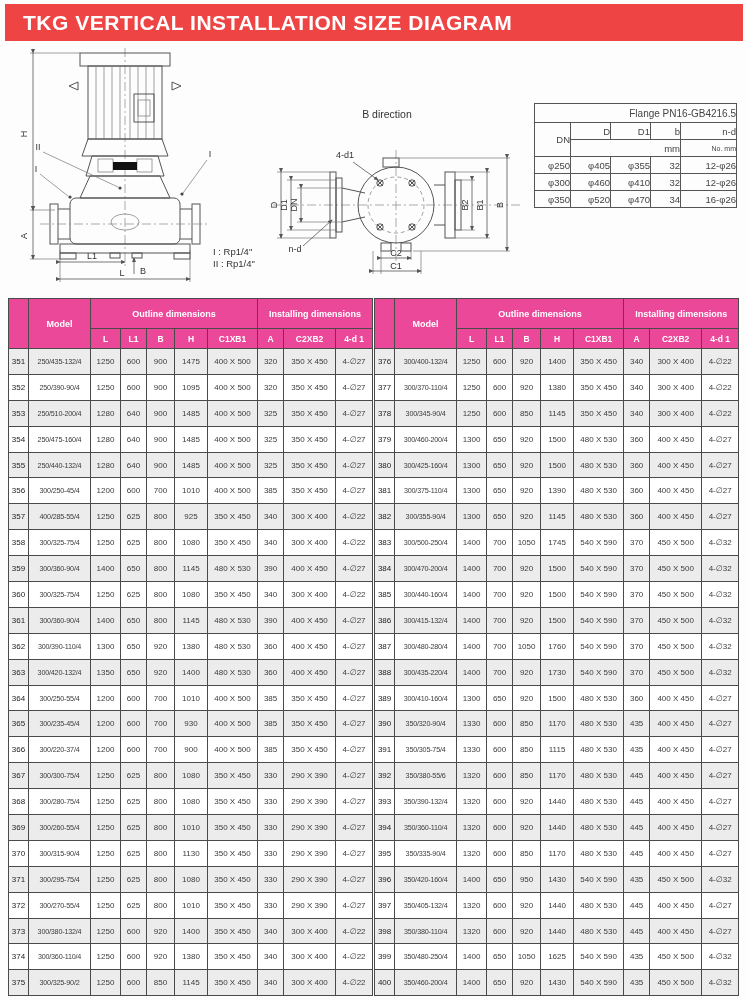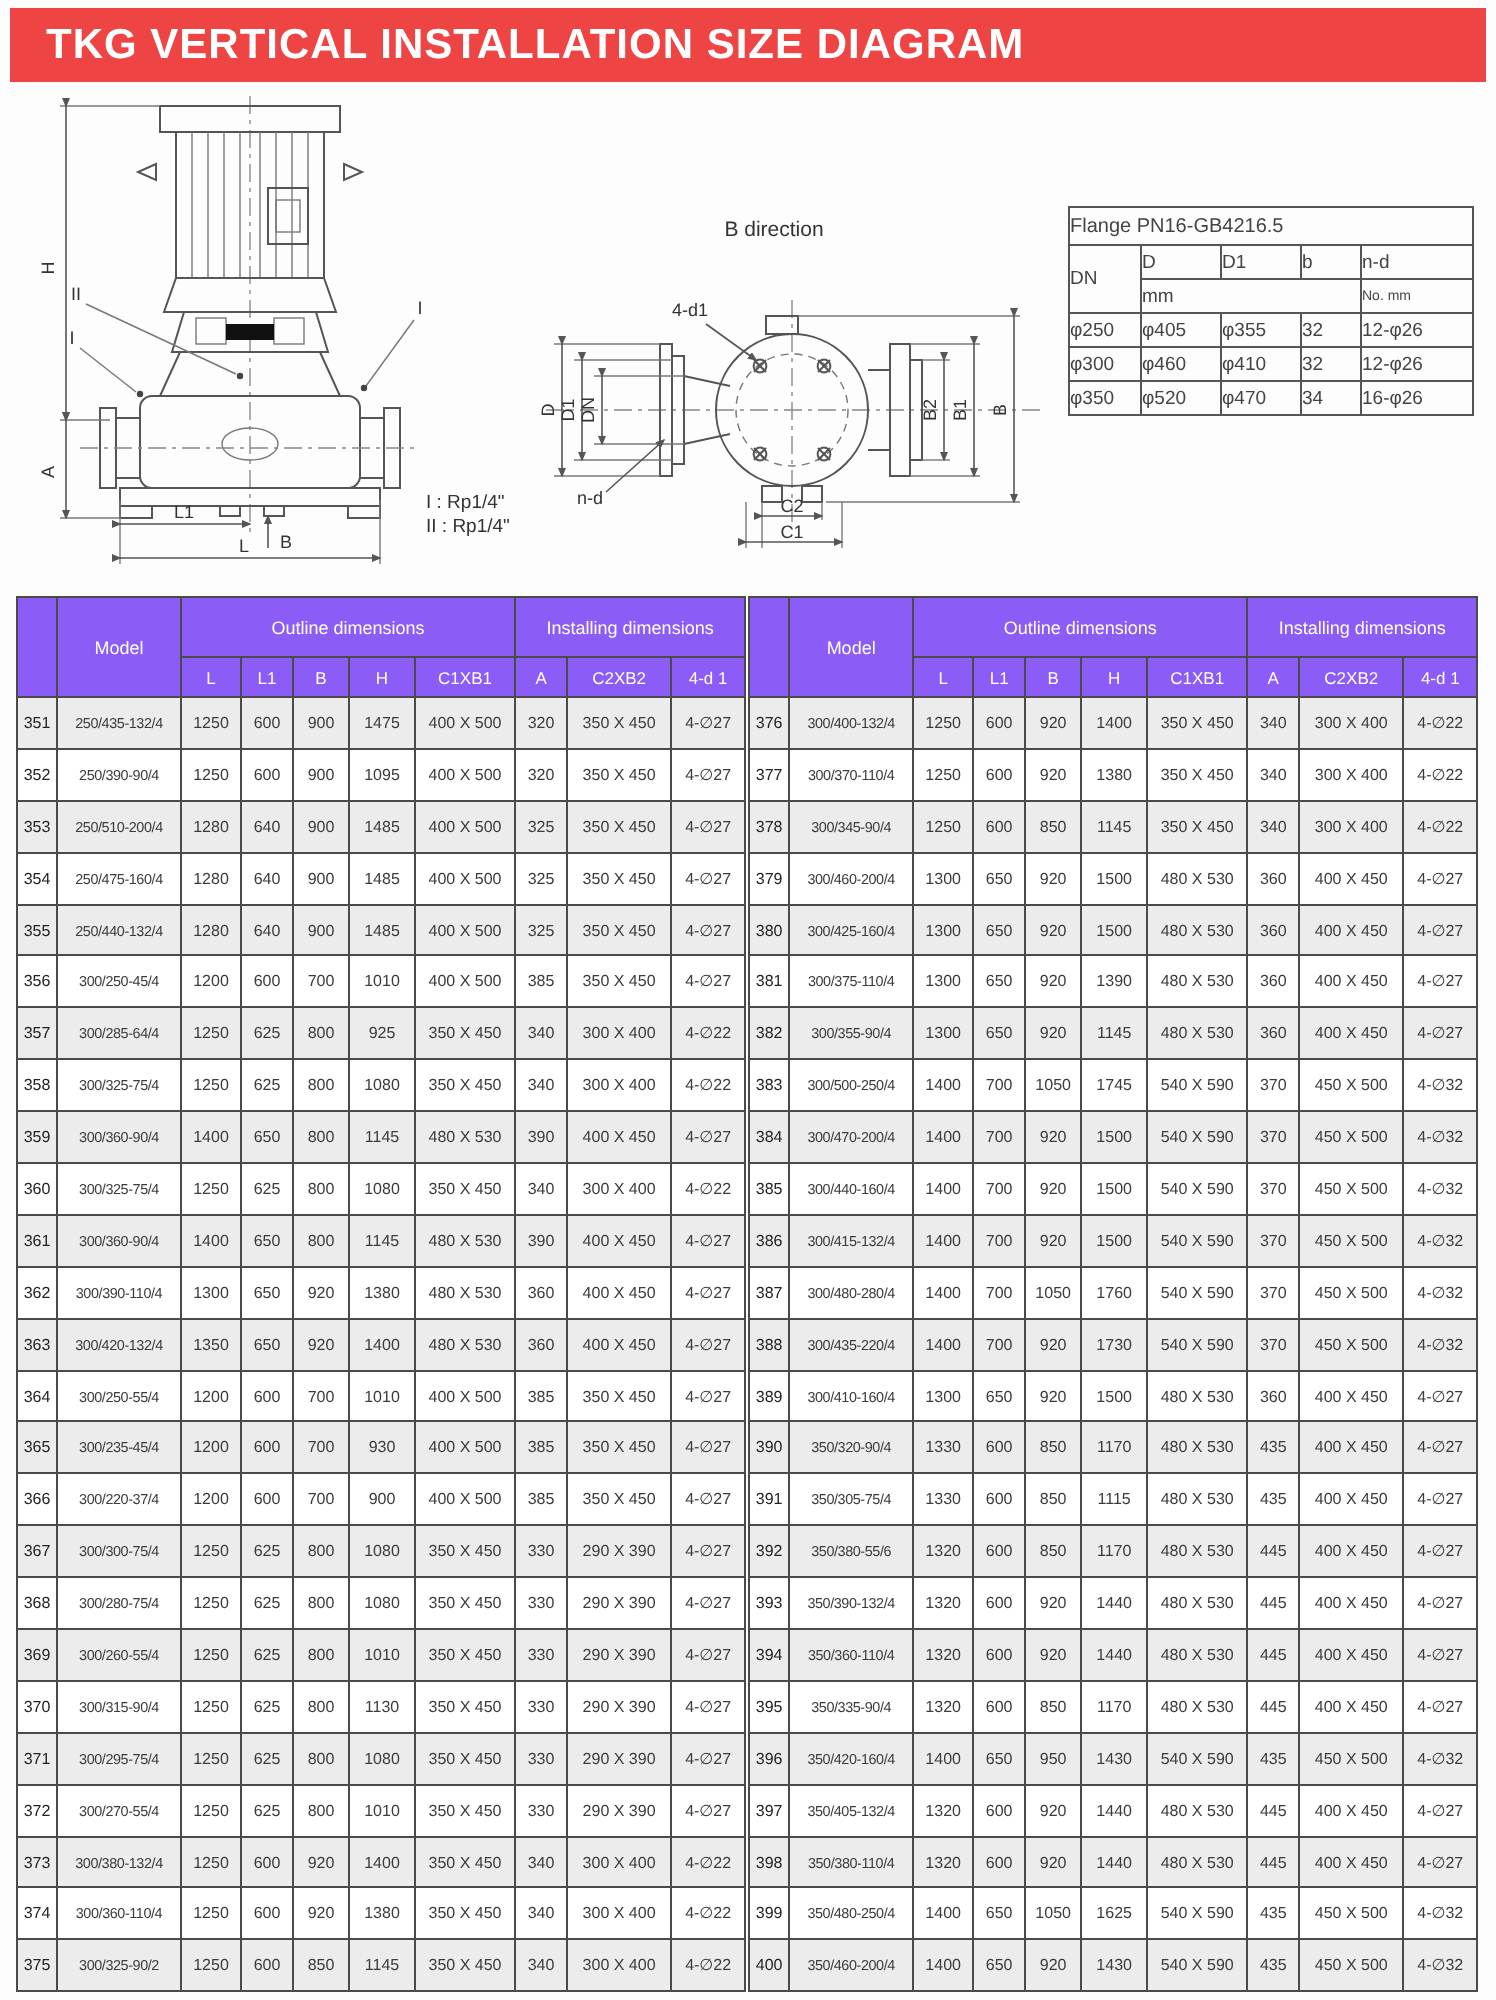--- a/index.html
+++ b/index.html
@@ -24,33 +24,33 @@
   .svgtxt-b{ font-family:"Liberation Sans",sans-serif; font-size:10.5px; fill:#333; }
   .notes {
     position:absolute; left:213px; top:246px; font-size:9.5px; color:#333; line-height:12px;
   }
   
   .flange-table {
     position:absolute; left:534px; top:103px; border-collapse:collapse;
     font-size:9.5px; color:#444; table-layout:fixed;
   }
   .flange-table th, .flange-table td {
-    border:1px solid #555; text-align:left; padding:0; font-weight:normal;
+    border:1px solid #555; text-align:right; padding:0; font-weight:normal;
     white-space:nowrap; overflow:hidden; height:17px;
   }
   .flange-table .ft-title { height:19px; font-size:10px; }
   .flange-table .small { font-size:7px; }
   
   .tables-wrap { position:absolute; left:8px; top:298px; display:flex; gap:1px; }
   table.size { border-collapse:collapse; table-layout:fixed; width:364px; font-size:8px; color:#3b3b3b; }
   table.size th, table.size td {
     border:1px solid #4a4a4a; text-align:center; padding:0;
     white-space:nowrap; overflow:hidden;
   }
-  table.size thead th { background:#8b5cf6; color:#fff; font-weight:normal; }
+  table.size thead th { background:#ec4899; color:#fff; font-weight:bold; }
   table.size thead tr.grp th { height:30px; font-size:9px; }
   table.size thead tr.sub th { height:20px; font-size:8.5px; }
   table.size tbody tr { height:25.9px; }
   table.size tbody tr:nth-child(odd) td { background:#ececec; }
   table.size tbody tr:nth-child(even) td { background:#fff; }
   table.size td.model { font-size:7.2px; letter-spacing:-.2px;text-align:center; }
   table.size td.rownum { font-size:8px; color:#222;margin-left:32px; }
 </style>
 </head>
 <body>
@@ -385,21 +385,21 @@
           <td class="">600</td>
           <td class="">700</td>
           <td class="">1010</td>
           <td class="">400 X 500</td>
           <td class="">385</td>
           <td class="">350 X 450</td>
           <td class="">4-∅27</td>
         </tr>
         <tr>
           <td class="rownum">357</td>
-          <td class="model">300/285-64/4</td>
+          <td class="model">400/285-55/4</td>
           <td class="">1250</td>
           <td class="">625</td>
           <td class="">800</td>
           <td class="">925</td>
           <td class="">350 X 450</td>
           <td class="">340</td>
           <td class="">300 X 400</td>
           <td class="">4-∅22</td>
         </tr>
         <tr>

